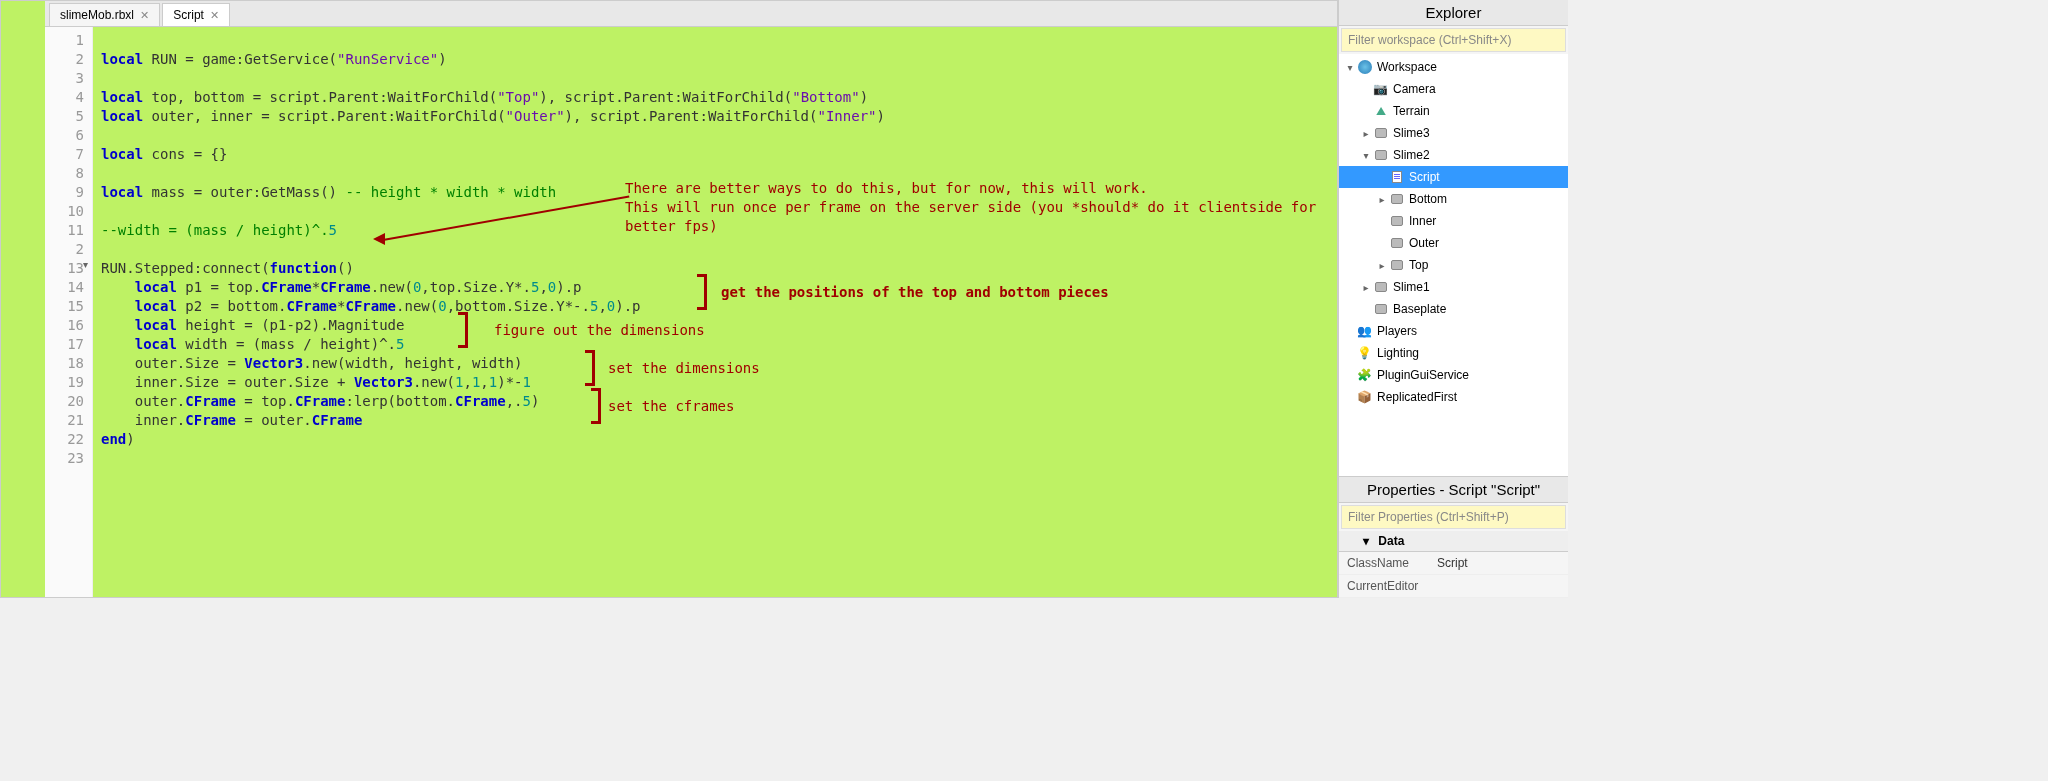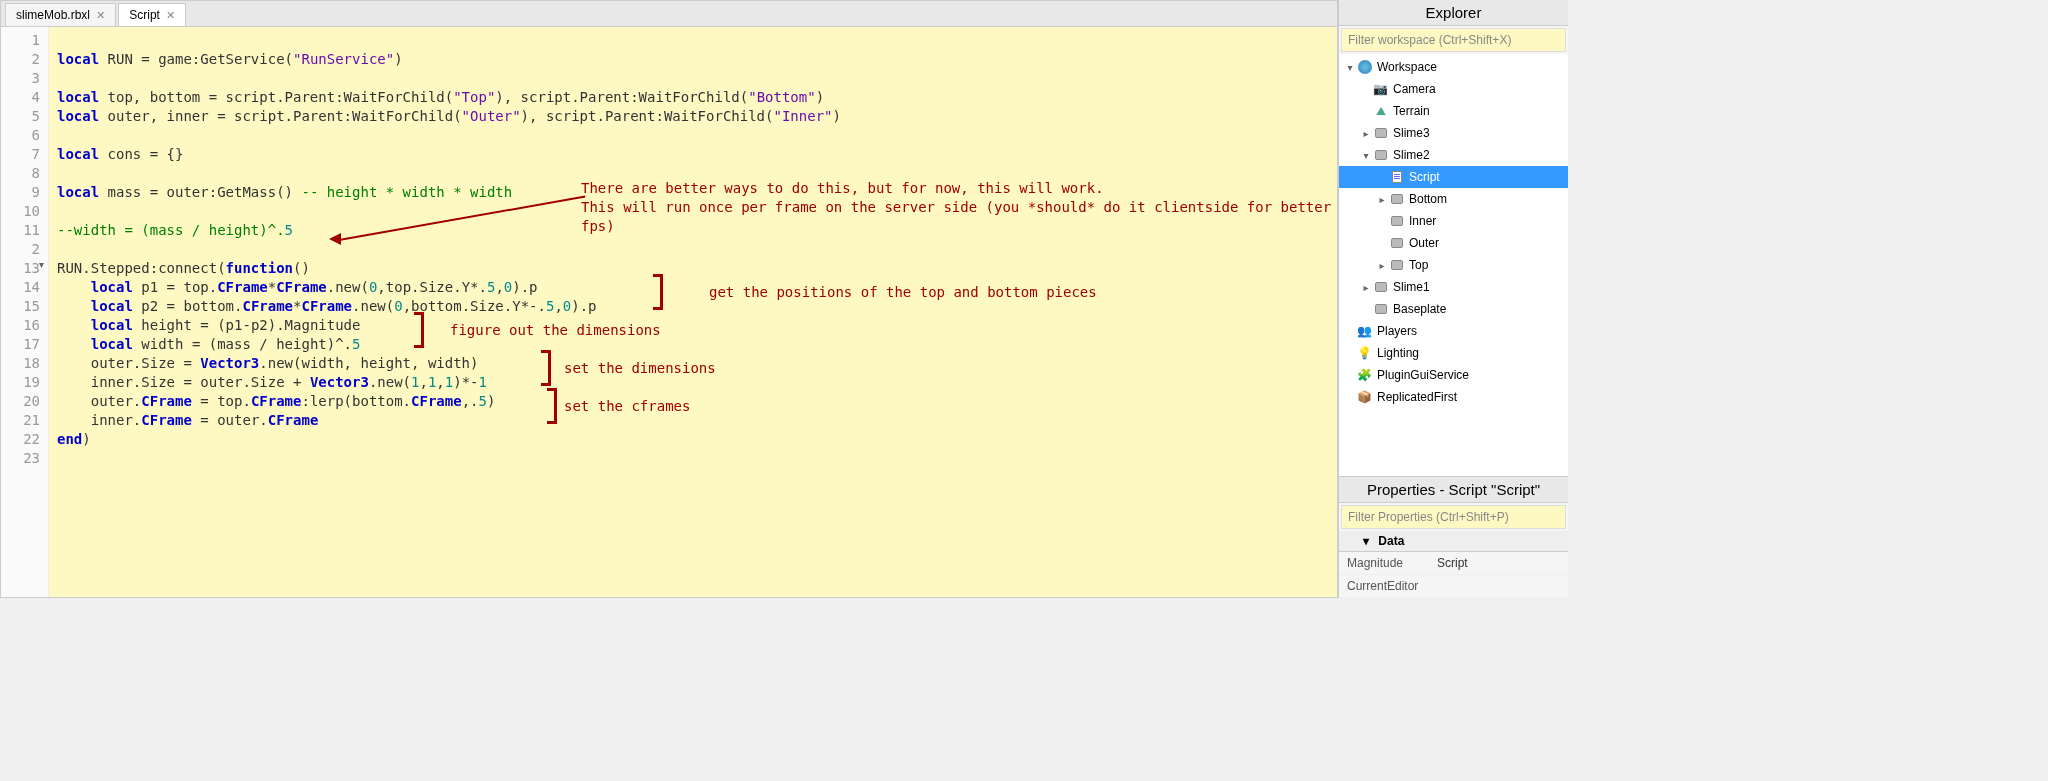--- a/index.html
+++ b/index.html
@@ -1,17 +1,17 @@
 <!DOCTYPE html>
 <html><head>
 <meta charset="utf-8">
 <style>
 * { box-sizing: border-box; margin: 0; padding: 0; }
 body { font-family: "Segoe UI", Tahoma, sans-serif; font-size: 12px; background: #f0f0f0; width: 1568px; height: 598px; overflow: hidden; display: flex; }
-.main { flex: 1; display: flex; flex-direction: column; background: #fef9c3; border: 1px solid #ccc; }
+.main { flex: 1; display: flex; flex-direction: column; background: #bef264; border: 1px solid #ccc; padding-left: 44px; }
 .tabs { display: flex; background: #e8e8e8; border-bottom: 1px solid #ccc; height: 26px; align-items: flex-end; padding-left: 4px; }
 .tab { padding: 4px 10px; background: #f5f5f5; border: 1px solid #ccc; border-bottom: none; margin-right: 2px; display: flex; align-items: center; gap: 6px; font-size: 12px; cursor: pointer; }
 .tab.active { background: #fff; }
 .tab .close { color: #888; font-size: 11px; }
 .editor { flex: 1; display: flex; overflow: hidden; position: relative; }
 .gutter { width: 48px; background: #fafafa; text-align: right; padding: 4px 8px 4px 4px; color: #999; font-family: Consolas, monospace; font-size: 14px; line-height: 19px; border-right: 1px solid #eee; user-select: none; }
 .code { flex: 1; padding: 4px 8px; font-family: Consolas, monospace; font-size: 14px; line-height: 19px; white-space: pre; color: #333; position: relative; }
 .kw { color: #0000cd; font-weight: bold; }
 .str { color: #6a0dad; }
 .num { color: #008b8b; }
@@ -91,21 +91,21 @@
       </div>
     <span class="fold">▾</span>
     <div class="code" id="code"><div style="position: relative;"><div>&nbsp;</div><div><span class="kw">local</span> RUN = game:GetService(<span class="str">"RunService"</span>)</div><div>&nbsp;</div><div><span class="kw">local</span> top, bottom = script.Parent:WaitForChild(<span class="str">"Top"</span>), script.Parent:WaitForChild(<span class="str">"Bottom"</span>)</div><div><span class="kw">local</span> outer, inner = script.Parent:WaitForChild(<span class="str">"Outer"</span>), script.Parent:WaitForChild(<span class="str">"Inner"</span>)</div><div>&nbsp;</div><div><span class="kw">local</span> cons = {}</div><div>&nbsp;</div><div><span class="kw">local</span> mass = outer:GetMass() <span class="com">-- height * width * width</span></div><div>&nbsp;</div><div><span class="com">--width = (mass / height)^.<span class="num">5</span></span></div><div>&nbsp;</div><div>RUN.Stepped:connect(<span class="kw">function</span>()</div><div>    <span class="kw">local</span> p1 = top.<span class="cls">CFrame</span>*<span class="cls">CFrame</span>.new(<span class="num">0</span>,top.Size.Y*.<span class="num">5</span>,<span class="num">0</span>).p</div><div>    <span class="kw">local</span> p2 = bottom.<span class="cls">CFrame</span>*<span class="cls">CFrame</span>.new(<span class="num">0</span>,bottom.Size.Y*-.<span class="num">5</span>,<span class="num">0</span>).p</div><div>    <span class="kw">local</span> height = (p1-p2).Magnitude</div><div>    <span class="kw">local</span> width = (mass / height)^.<span class="num">5</span></div><div>    outer.Size = <span class="cls">Vector3</span>.new(width, height, width)</div><div>    inner.Size = outer.Size + <span class="cls">Vector3</span>.new(<span class="num">1</span>,<span class="num">1</span>,<span class="num">1</span>)*-<span class="num">1</span></div><div>    outer.<span class="cls">CFrame</span> = top.<span class="cls">CFrame</span>:lerp(bottom.<span class="cls">CFrame</span>,.<span class="num">5</span>)</div><div>    inner.<span class="cls">CFrame</span> = outer.<span class="cls">CFrame</span></div><div><span class="kw">end</span>)</div><div>&nbsp;</div></div>
       
       <div class="annot" style="left:532px; top:152px;">There are better ways to do this, but for now, this will work.
 This will run once per frame on the server side (you *should* do it clientside for better fps)</div>
       <div class="arrow-line" style="left:290px; top:212px; width:250px; transform: rotate(-10deg);"></div>
       <div class="arrow-head" style="left:280px; top:206px;"></div>
 
       <div class="bracket" style="left:604px; top:247px; height:36px; width:10px;"></div>
-      <div class="annot" style="left:660px; top:256px;">get the positions of the top and bottom pieces</div>
+      <div class="annot" style="left:628px; top:256px;font-weight:bold;">get the positions of the top and bottom pieces</div>
 
       <div class="bracket" style="left:365px; top:285px; height:36px; width:10px;"></div>
       <div class="annot" style="left:382px; top:294px;margin-left:19px;">figure out the dimensions</div>
 
       <div class="bracket" style="left:492px; top:323px; height:36px; width:10px;"></div>
       <div class="annot" style="left:515px; top:332px;">set the dimensions</div>
 
       <div class="bracket" style="left:498px; top:361px; height:36px; width:10px;"></div>
       <div class="annot" style="left:515px; top:370px;">set the cframes</div>
     </div>
@@ -220,21 +220,21 @@
 
   <div class="props">
     <div class="panel-title">Properties - Script "Script"</div>
     <div class="filter">Filter Properties (Ctrl+Shift+P)</div>
     <div class="props-head">
       <span style="display:inline-block;width:12px;">▾</span>
       <span>Data</span>
     </div>
     <div id="proprows">
         <div class="props-row">
-          <div class="k">Magnitude</div>
+          <div class="k">ClassName</div>
           <div class="v">Script</div>
         </div>
         <div class="props-row">
           <div class="k">CurrentEditor</div>
           <div class="v"></div>
         </div>
       </div>
   </div>
 </div>
 

